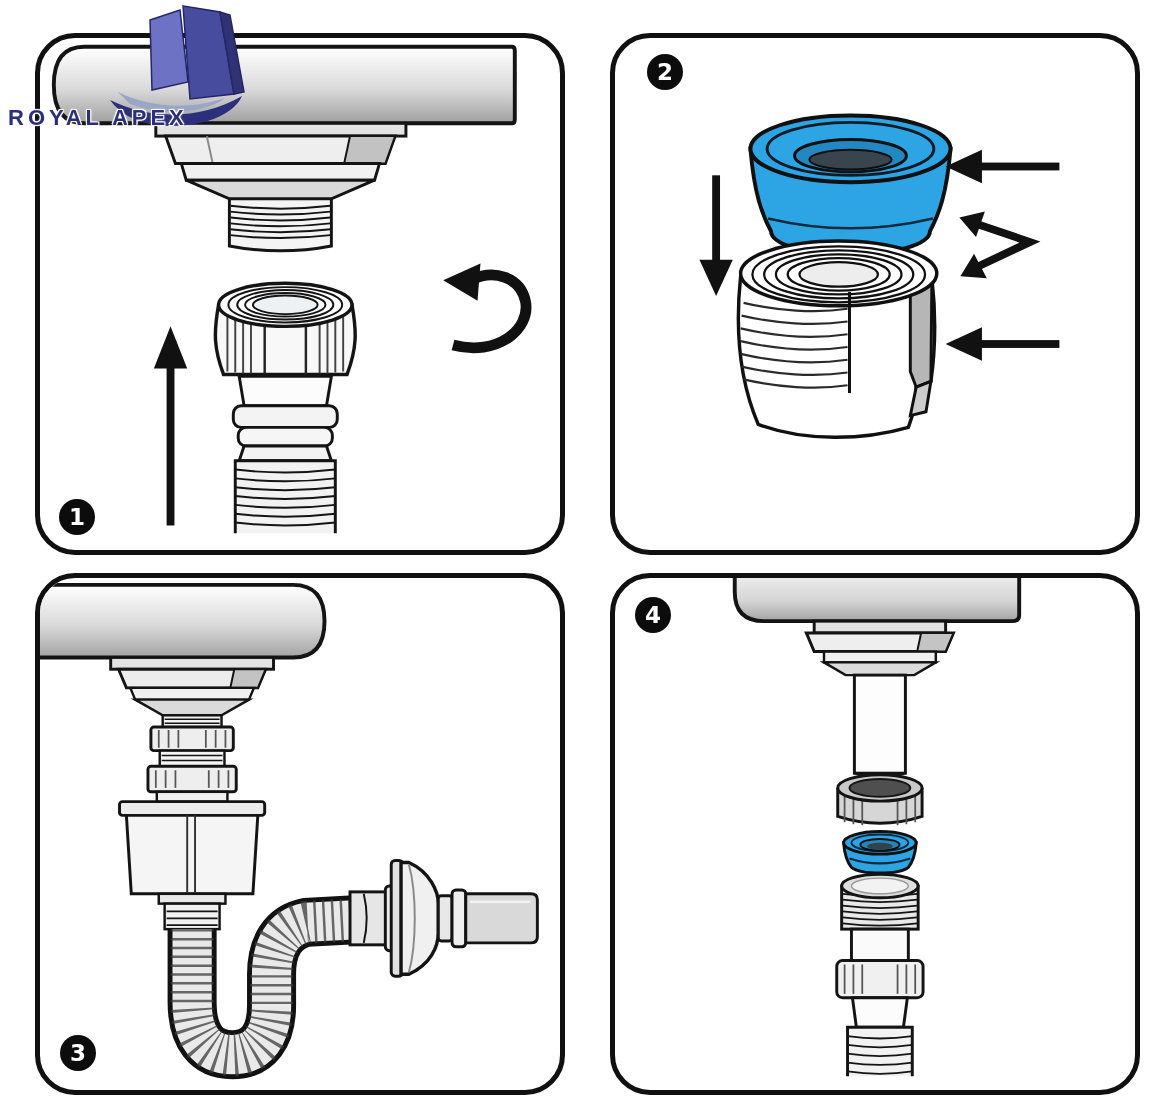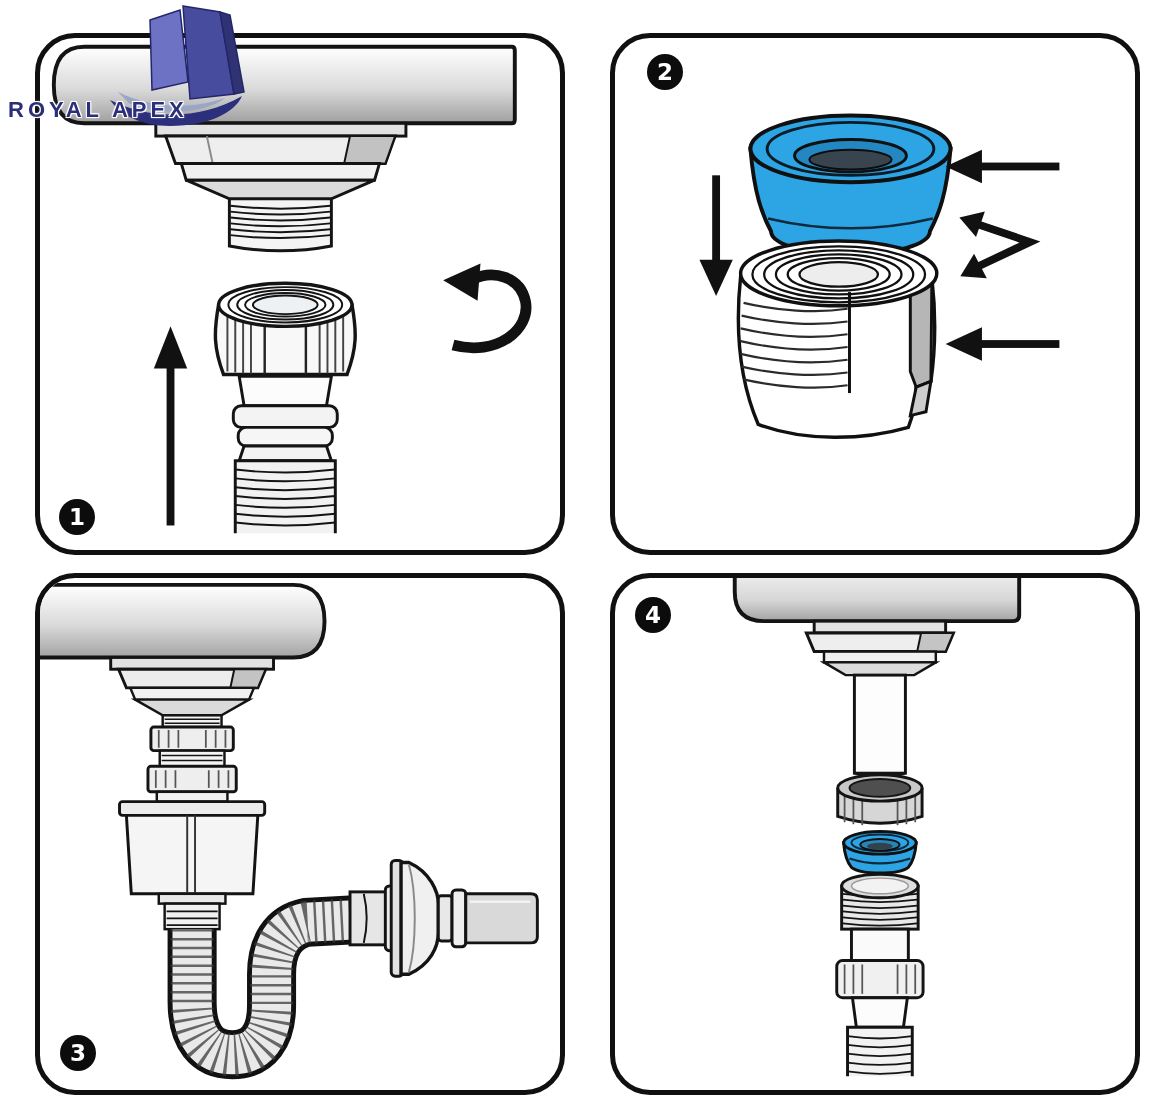--- a/index.html
+++ b/index.html
@@ -16,21 +16,21 @@
   #panel3{left:35px;top:573px}
   #panel4{left:610px;top:573px}
   .panel svg.figure{position:absolute;left:0;top:0;width:520px;height:512px;display:block}
   .badge{
     position:absolute;width:36px;height:36px;border-radius:50%;background:#0c0c0c;
     color:#ffffff;display:flex;align-items:center;justify-content:center;
     font-family:"DejaVu Sans",sans-serif;font-weight:bold;font-size:23px;z-index:4;line-height:1;
   }
   .logo{position:absolute;left:0;top:0;width:262px;height:140px;z-index:6}
   .logo-text{
-    position:absolute;left:8px;top:97px;font-size:22px;font-weight:bold;
+    position:absolute;left:8px;top:105px;font-size:22px;font-weight:bold;
     letter-spacing:4px;color:#2b2e78;white-space:nowrap;
     text-shadow:-1px -1px 0 #fff,1px -1px 0 #fff,-1px 1px 0 #fff,1px 1px 0 #fff,0 0 3px #fff;
   }
 </style>
 </head>
 <body>
 
 <div class="panel" id="panel1">
   <svg class="figure" viewBox="0 0 530 522">
     <defs>

